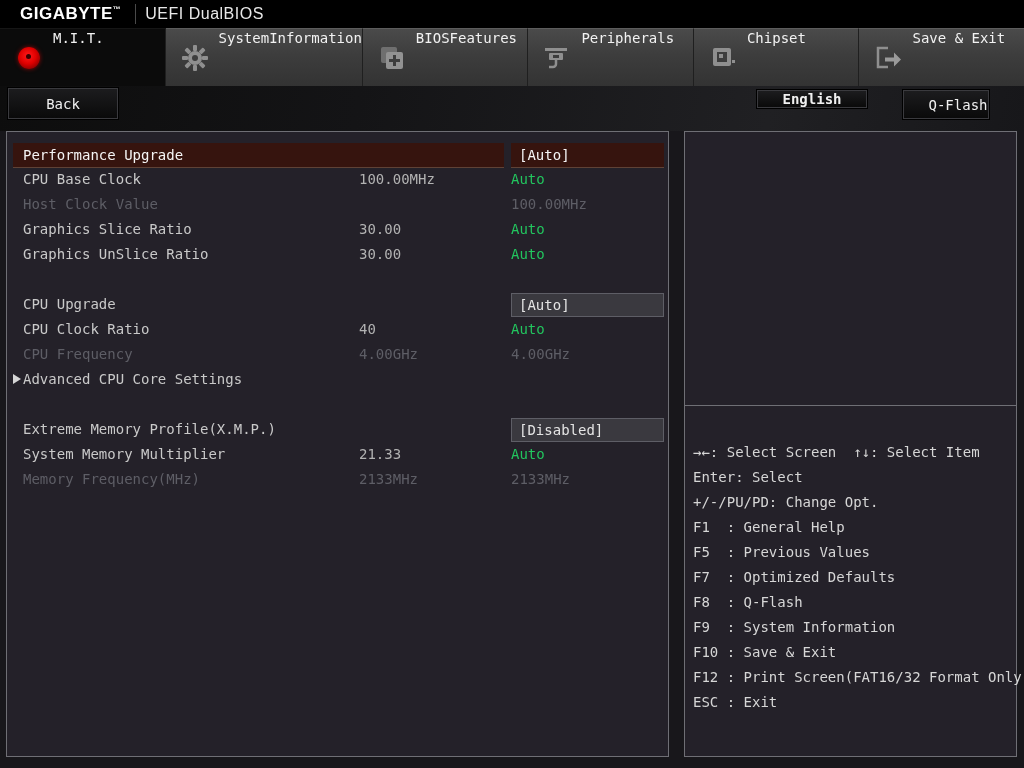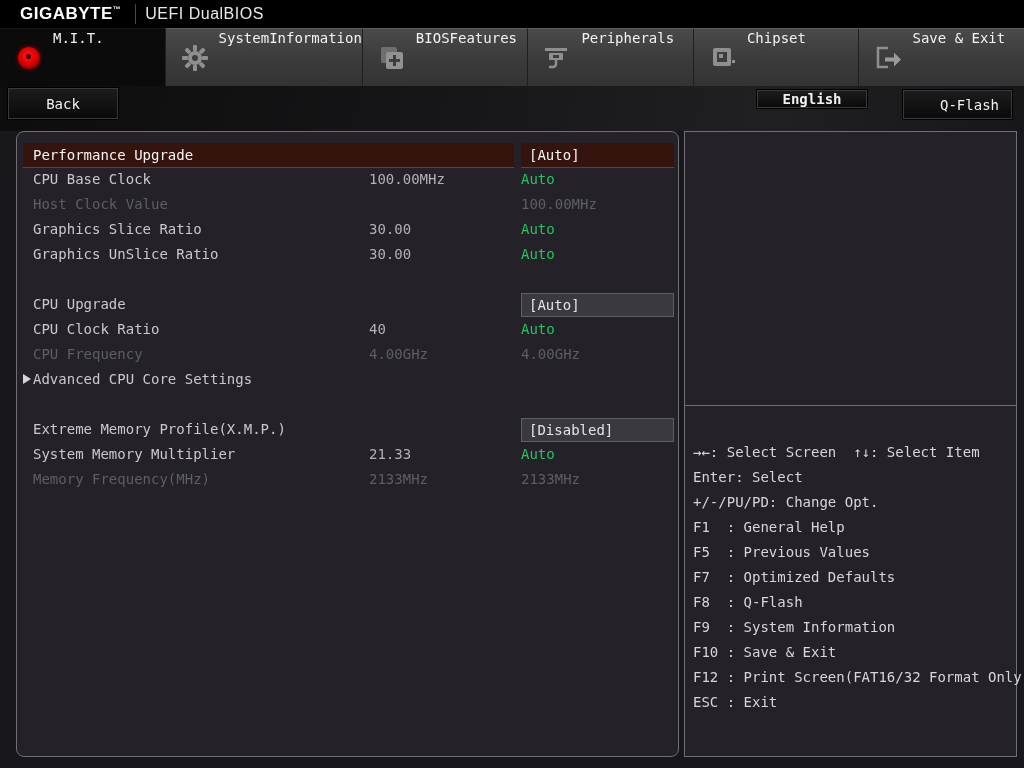--- a/index.html
+++ b/index.html
@@ -66,28 +66,28 @@
     position:absolute; height:31px; width:110px;
     background:linear-gradient(180deg,#1c1c1e 0%,#0a0a0a 100%);
     border:1px solid #3a3a3e;
     box-shadow:0 0 0 1px #000;
     color:#f0f0f0; font-size:14px; font-family:"DejaVu Sans Mono", monospace;
     display:flex; align-items:center; justify-content:center;
     cursor:pointer;
   }
   .btn-back    { left:8px;   top:2px; }
   .btn-english { left:757px; top:4px; height:18px;font-weight:bold; }
-  .btn-qflash  { left:903px; top:4px; height:29px; width:109px;padding-left:24px; }
+  .btn-qflash  { left:903px; top:4px; height:29px; width:86px;padding-left:24px; }
 
   
   .panel {
     position:absolute; background:#242129;
     border:1px solid #6f6f75;
   }
-  .panel-main  { left:16px;   top:131px; width:663px; height:626px;border-radius:8px; }
+  .panel-main  { left:6px;   top:131px; width:663px; height:626px; }
   .panel-right { left:684px; top:131px; width:333px; height:626px;text-decoration:underline; }
   .right-divider {
     position:absolute; left:0; top:273px; width:100%; height:1px;
     background:#6f6f75;
   }
   .help-desc { position:absolute; left:0; top:0; width:100%; height:273px; }
 
   
   .rows { position:absolute; left:0; top:11px; width:100%; }
   .row { position:relative; height:25px; font-size:14px; }

